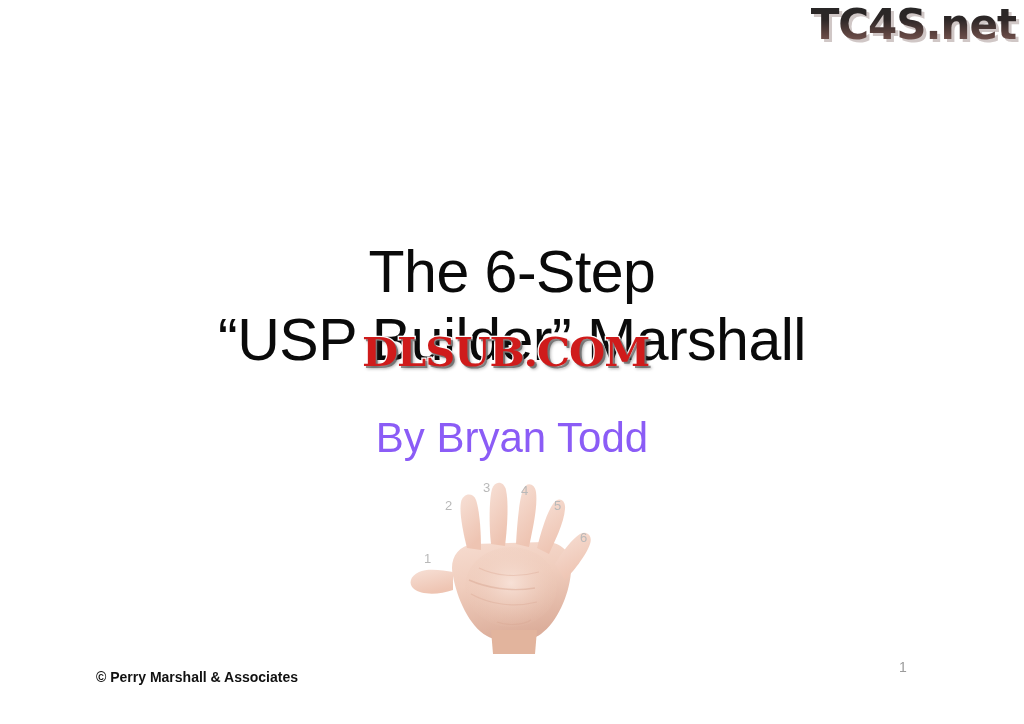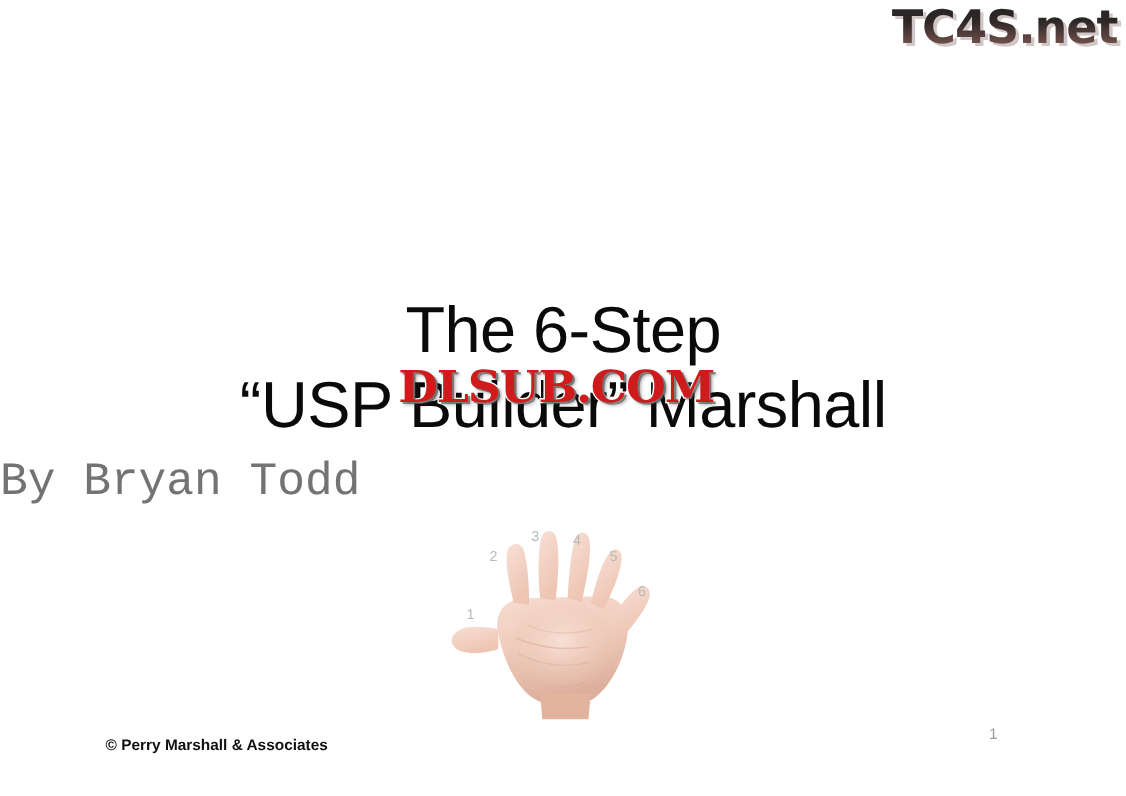--- a/index.html
+++ b/index.html
@@ -52,43 +52,43 @@
     user-select: none;
   }
 
   
   .title-block {
     position: absolute;
     left: 0;
     right: 0;
     top: 238px;
     text-align: center;
-    margin-top: 28px;
   }
   .title-line {
     font-family: "Liberation Sans", sans-serif;
     font-weight: 400;
     font-size: 59px;
     line-height: 68px;
     color: #0a0a0a;
     letter-spacing: -0.5px;
     white-space: nowrap;
   }
 
   
   .subtitle {
     position: absolute;
     left: 0;
     right: 0;
     top: 412px;
-    font-family: Liberation Mono, monospace;
+    text-align: center;
+    font-family: Liberation Sans, sans-serif;
     font-weight: 400;
     font-size: 42px;
     line-height: 52px;
-    color: #737373;
+    color: #8b5cf6;
     letter-spacing: 0px;
     white-space: nowrap;
   }
 
   
   .dlsub-wm {
     position: absolute;
     left: 362px;
     top: 330px;
     font-family: "DejaVu Serif", serif;

